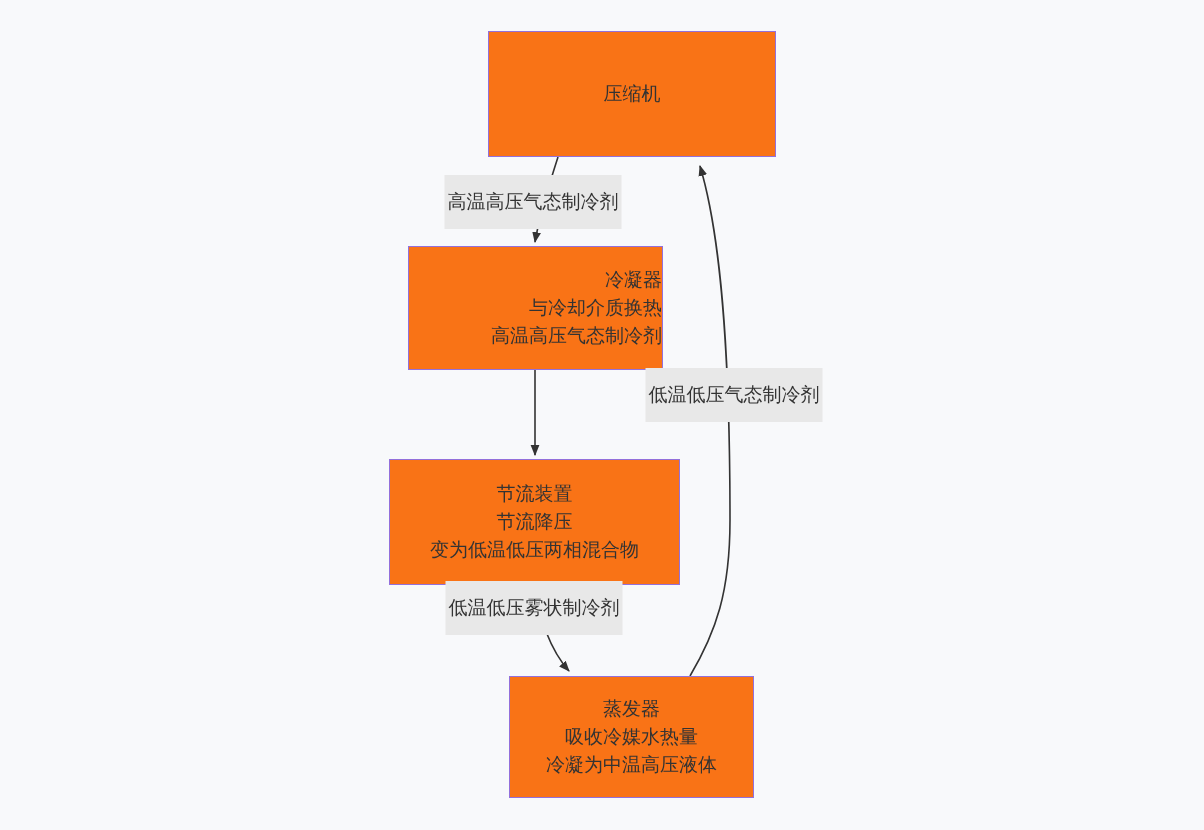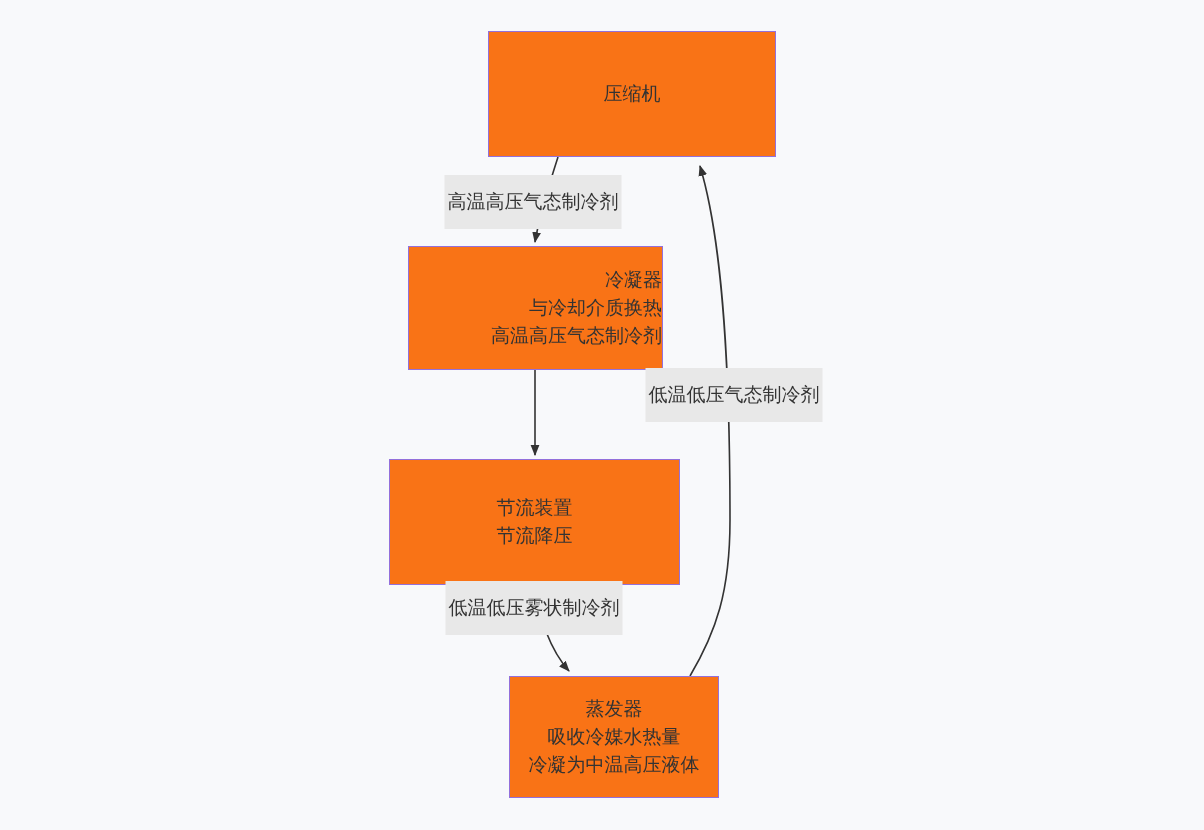--- a/index.html
+++ b/index.html
@@ -38,21 +38,21 @@
     justify-content: center;
     text-align: center;
     color: #333333;
     font-size: 19px;
     line-height: 28px;
   }
   .node span { display: block; white-space: nowrap; }
   .node-compressor { left: 488px; top: 31px;  width: 288px; height: 126px; }
   .node-condenser  { left: 408px; top: 246px; width: 255px; height: 124px; align-items: flex-end; }
   .node-throttle   { left: 389px; top: 459px; width: 291px; height: 126px; text-align: center; }
-  .node-evaporator { left: 509px; top: 676px; width: 210px; height: 122px; }
+  .node-evaporator { left: 509px; top: 676px; width: 245px; height: 122px; }
   .edge-label {
     position: absolute;
     transform: translate(-50%, -50%);
     background: #e8e8e8;
     color: #333333;
     font-size: 19px;
     line-height: 26px;
     padding: 14px 3px;
     white-space: nowrap;
   }
@@ -84,20 +84,21 @@
 
   <div class="node node-condenser">
     <span>冷凝器</span>
     <span>与冷却介质换热</span>
     <span>高温高压气态制冷剂</span>
   </div>
 
   <div class="node node-throttle">
     <span>节流装置</span>
     <span>节流降压</span>
+    <span>变为低温低压两相混合物</span>
   </div>
 
   <div class="node node-evaporator">
     <span>蒸发器</span>
     <span>吸收冷媒水热量</span>
     <span>冷凝为中温高压液体</span>
   </div>
 
   <div class="edge-label edge-label-1">高温高压气态制冷剂</div>
   <div class="edge-label edge-label-3">低温低压气态制冷剂</div>

